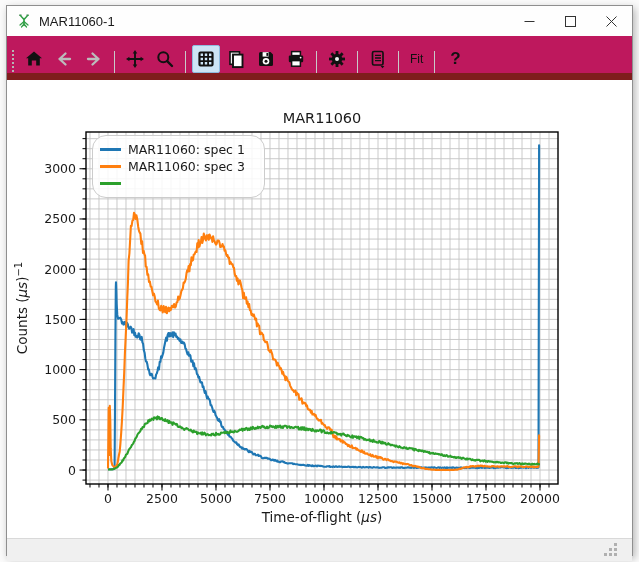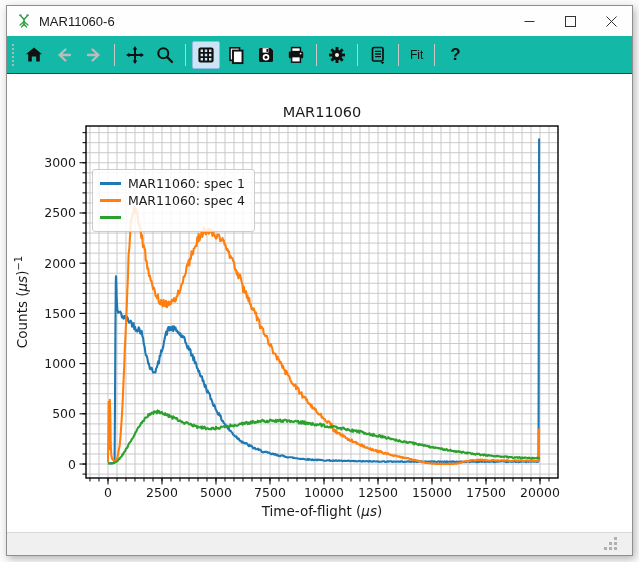--- a/index.html
+++ b/index.html
@@ -6,56 +6,56 @@
             font-family:"Liberation Sans","DejaVu Sans",sans-serif;}
   .window{position:absolute;left:6px;top:5px;width:625px;height:549px;background:#fff;
           border:1px solid #8f8f8f;box-shadow:2px 3px 8px rgba(0,0,0,.28);}
   
   .titlebar{position:relative;height:30px;background:#fefefe;display:flex;align-items:center;}
   .titlebar .app-icon{margin-left:9px;width:16px;height:16px;flex:0 0 auto;}
   .titlebar .title-text{margin-left:7px;font-size:13px;color:#1a1a1a;}
   .win-controls{position:absolute;right:0;top:0;height:30px;display:flex;}
   .win-btn{width:41px;height:30px;display:flex;align-items:center;justify-content:center;}
   
-  .toolbar{height:37px;background:#14b8a6;border-bottom:1px solid #7f1d1d;display:flex;align-items:center;}
+  .toolbar{height:37px;background:#be185d;border-bottom:7px solid #7f1d1d;display:flex;align-items:flex-end;}
   .tb-grip{width:4px;height:24px;margin-left:4px;margin-right:4px;
            background-image:radial-gradient(circle,#b5b5b5 1px,transparent 1.2px);
            background-size:4px 4px;}
   .tb-btn{width:28px;height:28px;margin:0 1px;display:flex;align-items:center;justify-content:center;
           border:1px solid transparent;border-radius:2px;box-sizing:border-box;}
   .tb-btn.active{background:#cde4f5;border:1px solid #8fbcdf;}
   .tb-sep{width:1px;height:22px;background:#c9c9c9;margin:0 5px;}
   .tb-text{font-size:12px;color:#111;padding:0 4px;}
   .tb-help{font-size:17px;font-weight:bold;color:#111;padding:0 4px;}
   
   .canvas{position:relative;height:458px;background:#fff;}
   svg text{font-family:"DejaVu Sans","Liberation Sans",sans-serif;fill:#1a1a1a;}
   .legend{position:absolute;left:85px;top:55px;background:rgba(255,255,255,.85);
-          border:1px solid #cccccc;border-radius:3px;padding:5px 9px 5px 7px;margin-top:40px;}
+          border:1px solid #cccccc;border-radius:14px;padding:5px 19px 5px 7px;}
   .legend-row{display:flex;align-items:center;height:17px;}
   .legend-swatch{width:21px;height:3px;margin-right:7px;flex:0 0 auto;}
   .legend-label{font-family:"DejaVu Sans",sans-serif;font-size:12.5px;color:#1a1a1a;white-space:nowrap;}
   
   .statusbar{position:relative;height:22px;background:#f0f0f0;border-top:1px solid #d9d9d9;}
   .resize-grip{position:absolute;right:15px;bottom:5px;width:3px;height:3px;background:#b0b0b0;
                box-shadow:-5px 0 #b0b0b0,-10px 0 #b0b0b0,0 -5px #b0b0b0,-5px -5px #b0b0b0,0 -10px #b0b0b0;}
 </style>
 </head>
 <body>
 
 <div class="window">
 
   <div class="titlebar">
     <svg class="app-icon" width="16" height="16" viewBox="0 0 16 16">
       <path d="M3 2.5 L6 2 M10 2 L13 2.5" stroke="#9a9a9a" stroke-width="1" fill="none"></path>
       <path d="M4 2 L7.5 6 M12 2 L8.5 6" stroke="#2f9e44" stroke-width="1.4" fill="none" stroke-linecap="round"></path>
       <path d="M8 5.5 L8 12.5" stroke="#2f9e44" stroke-width="1.6" fill="none" stroke-linecap="round"></path>
       <path d="M8 8.5 L4 12 M8 8.5 L12 12 M8 11 L5.5 14 M8 11 L10.5 14" stroke="#2f9e44" stroke-width="1.2" fill="none" stroke-linecap="round"></path>
     </svg>
-    <span class="title-text">MAR11060-6</span>
+    <span class="title-text">MAR11060-1</span>
     <div class="win-controls">
       <div class="win-btn">
         <svg width="11" height="11" viewBox="0 0 11 11">
             <line x1="0.5" y1="5.5" x2="10.5" y2="5.5" stroke="#333" stroke-width="1"></line>
           </svg>
       </div>
       <div class="win-btn">
         <svg width="11" height="11" viewBox="0 0 11 11">
             <rect x="0.5" y="0.5" width="10" height="10" fill="none" stroke="#333" stroke-width="1"></rect>
           </svg>
@@ -399,21 +399,21 @@
       </text>
     </svg>
 
     <div class="legend">
       <div class="legend-row">
         <span class="legend-swatch" style="background: rgb(31, 119, 180);"></span>
         <span class="legend-label">MAR11060: spec 1</span>
       </div>
       <div class="legend-row">
         <span class="legend-swatch" style="background: rgb(255, 127, 14);"></span>
-        <span class="legend-label">MAR11060: spec 4</span>
+        <span class="legend-label">MAR11060: spec 3</span>
       </div>
       <div class="legend-row">
         <span class="legend-swatch" style="background: rgb(44, 160, 44);"></span>
       </div>
     </div>
   </div>
 
   <div class="statusbar">
     <div class="resize-grip"></div>
   </div>

